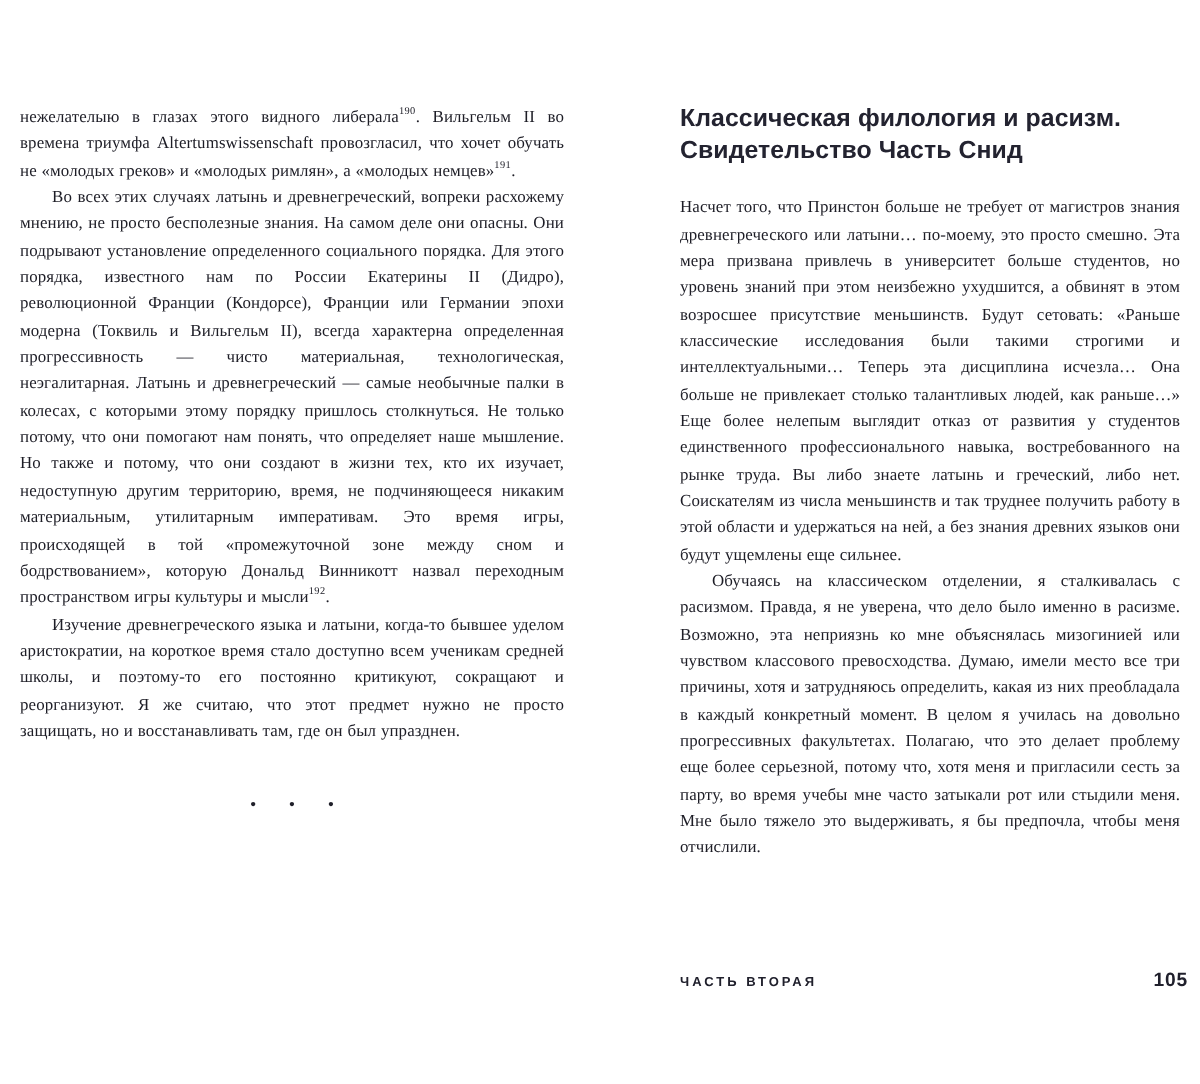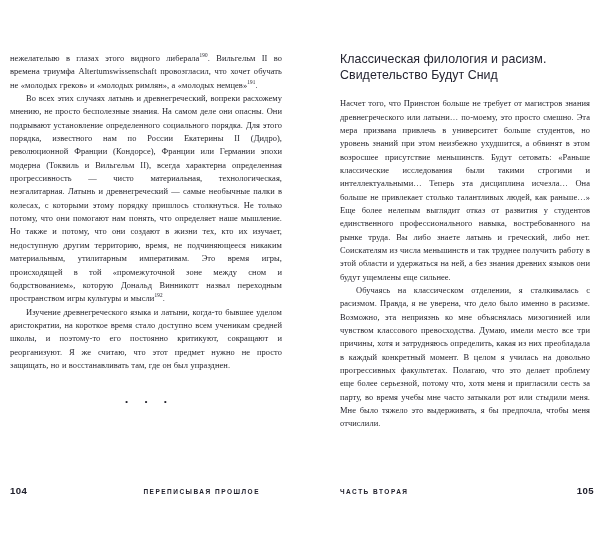--- a/index.html
+++ b/index.html
@@ -77,21 +77,21 @@
     font-size: 5.2px;
     vertical-align: super;
     line-height: 0;
     letter-spacing: 0.2px;
   }
 
   
   h2.section-heading {
     margin: 0 0 14px 0;
     font-family: "Liberation Sans", "DejaVu Sans", sans-serif;
-    font-weight: 400;
+    font-weight: 700;
     font-size: 12.4px;
     line-height: 15.6px;
     color: #232330;
     letter-spacing: 0.05px;
   }
   h2.section-heading .line {
     display: block;
   }
 
   
@@ -166,32 +166,28 @@
           <p class="body">нежелателыю в глазах этого видного либерала<sup class="fn">190</sup>. Вильгельм II во времена триумфа Altertumswissenschaft провозгласил, что хочет обучать не «молодых греков» и «молодых римлян», а «молодых немцев»<sup class="fn">191</sup>.</p>
           <p class="body indent">Во всех этих случаях латынь и древнегреческий, вопреки расхожему мнению, не просто бесполезные знания. На самом деле они опасны. Они подрывают установление определенного социального порядка. Для этого порядка, известного нам по России Екатерины II (Дидро), революционной Франции (Кондорсе), Франции или Германии эпохи модерна (Токвиль и Вильгельм II), всегда характерна определенная прогрессивность — чисто материальная, технологическая, неэгалитарная. Латынь и древнегреческий — самые необычные палки в колесах, с которыми этому порядку пришлось столкнуться. Не только потому, что они помогают нам понять, что определяет наше мышление. Но также и потому, что они создают в жизни тех, кто их изучает, недоступную другим территорию, время, не подчиняющееся никаким материальным, утилитарным императивам. Это время игры, происходящей в той «промежуточной зоне между сном и бодрствованием», которую Дональд Винникотт назвал переходным пространством игры культуры и мысли<sup class="fn">192</sup>.</p>
           <p class="body indent">Изучение древнегреческого языка и латыни, когда-то бывшее уделом аристократии, на короткое время стало доступно всем ученикам средней школы, и поэтому-то его постоянно критикуют, сокращают и реорганизуют. Я же считаю, что этот предмет нужно не просто защищать, но и восстанавливать там, где он был упразднен.</p>
         </div>
 
       <div class="dinkus">
         <span>• • •</span>
       </div>
     </div>
 
-    <div class="foot">
-      <span class="folio">104</span>
-      <span class="running-head">ПЕРЕПИСЫВАЯ ПРОШЛОЕ</span>
-    </div>
   </div>
 
   <div class="page page-recto">
     <div class="text-col">
 
       <h2 class="section-heading" id="right-heading">
           <span class="line">Классическая филология и расизм.</span>
-          <span class="line">Свидетельство Будут Снид</span>
+          <span class="line">Свидетельство Часть Снид</span>
         </h2>
 
       <div id="right-paragraphs">
           <p class="body">Насчет того, что Принстон больше не требует от магистров знания древнегреческого или латыни… по-моему, это просто смешно. Эта мера призвана привлечь в университет больше студентов, но уровень знаний при этом неизбежно ухудшится, а обвинят в этом возросшее присутствие меньшинств. Будут сетовать: «Раньше классические исследования были такими строгими и интеллектуальными… Теперь эта дисциплина исчезла… Она больше не привлекает столько талантливых людей, как раньше…» Еще более нелепым выглядит отказ от развития у студентов единственного профессионального навыка, востребованного на рынке труда. Вы либо знаете латынь и греческий, либо нет. Соискателям из числа меньшинств и так труднее получить работу в этой области и удержаться на ней, а без знания древних языков они будут ущемлены еще сильнее.</p>
           <p class="body indent">Обучаясь на классическом отделении, я сталкивалась с расизмом. Правда, я не уверена, что дело было именно в расизме. Возможно, эта неприязнь ко мне объяснялась мизогинией или чувством классового превосходства. Думаю, имели место все три причины, хотя и затрудняюсь определить, какая из них преобладала в каждый конкретный момент. В целом я училась на довольно прогрессивных факультетах. Полагаю, что это делает проблему еще более серьезной, потому что, хотя меня и пригласили сесть за парту, во время учебы мне часто затыкали рот или стыдили меня. Мне было тяжело это выдерживать, я бы предпочла, чтобы меня отчислили.</p>
         </div>
     </div>
 
     <div class="foot">
       <span class="running-head">Часть вторая</span>

